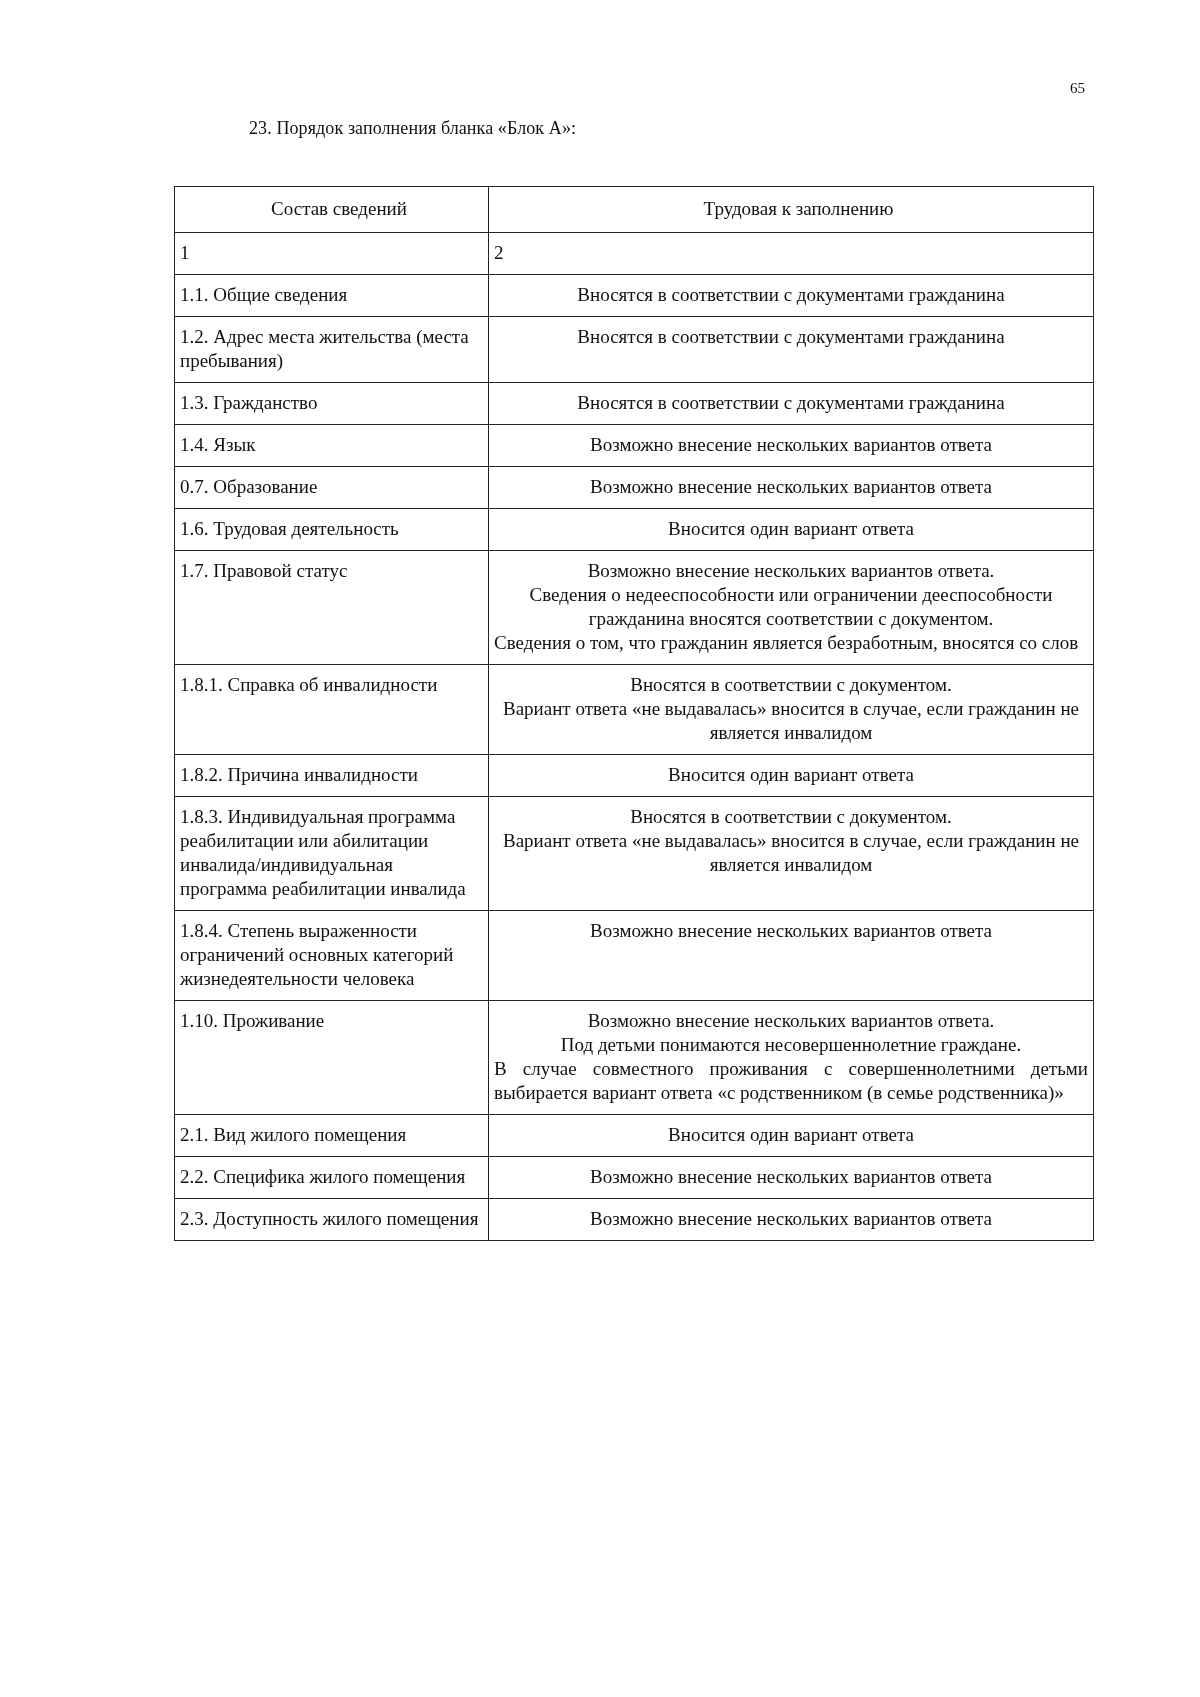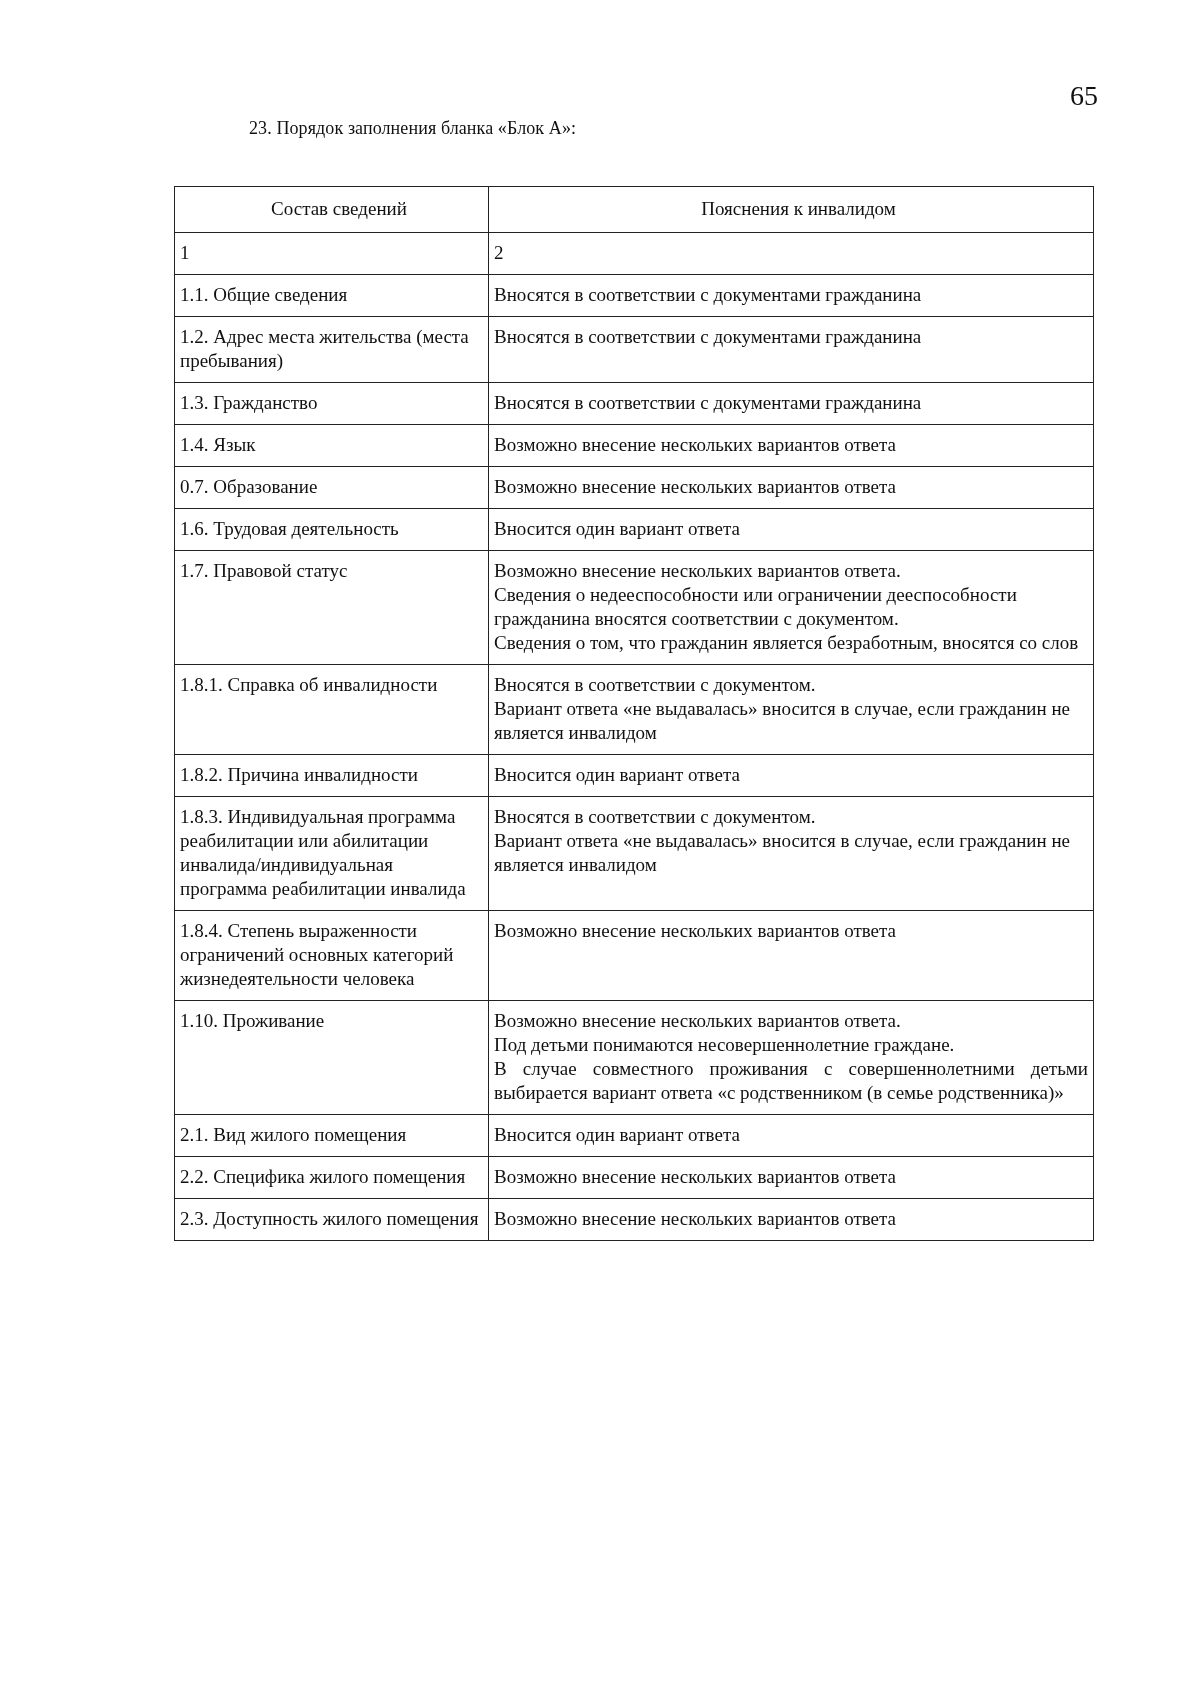--- a/index.html
+++ b/index.html
@@ -1,40 +1,40 @@
 <!DOCTYPE html>
 <html><head>
 <meta charset="utf-8">
 <style>
   html, body { margin: 0; padding: 0; background: #ffffff; }
   body { width: 1200px; height: 1697px; position: relative; overflow: hidden;
          font-family: "Liberation Serif", "DejaVu Serif", serif; color: #111; }
-  .page-number { position: absolute; top: 80px; left: 1070px; font-size: 28px; }
+  .page-number { position: absolute; top: 80px; left: 1070px; font-size: 15px; }
   .heading { position: absolute; top: 118px; left: 249px; font-size: 18px; letter-spacing: 0.1px; }
   table.doc-table { position: absolute; top: 186px; left: 174px; width: 920px;
                     border-collapse: collapse; font-size: 19px; line-height: 24px; }
   table.doc-table td, table.doc-table th { border: 1.5px solid #222; vertical-align: top;
                     padding: 8px 5px 9px 5px; font-weight: normal; text-align: left; }
   table.doc-table th { text-align: center; padding: 10px 5px 11px 20px; margin-top: 18px; }
   .col1 { width: 288px; }
   td.num { text-align: center; }
-  .line { display: block; }
+  .line { display: block; text-align: center; }
   .justify { text-align: justify; text-align-last: left; }
 </style>
 </head>
 <body>
 
 <div class="page-number">65</div>
 <div class="heading">23. Порядок заполнения бланка «Блок А»:</div>
 
 <table class="doc-table">
   <thead>
     <tr>
       <th class="col1">Состав сведений</th>
-      <th>Пояснения к инвалидом</th>
+      <th>Трудовая к заполнению</th>
     </tr>
     <tr>
       <td class="num">1</td>
       <td class="num">2</td>
     </tr>
   </thead>
   <tbody id="table-body">
       <tr>
         <td class="col1">1.1. Общие сведения</td>
         <td>

